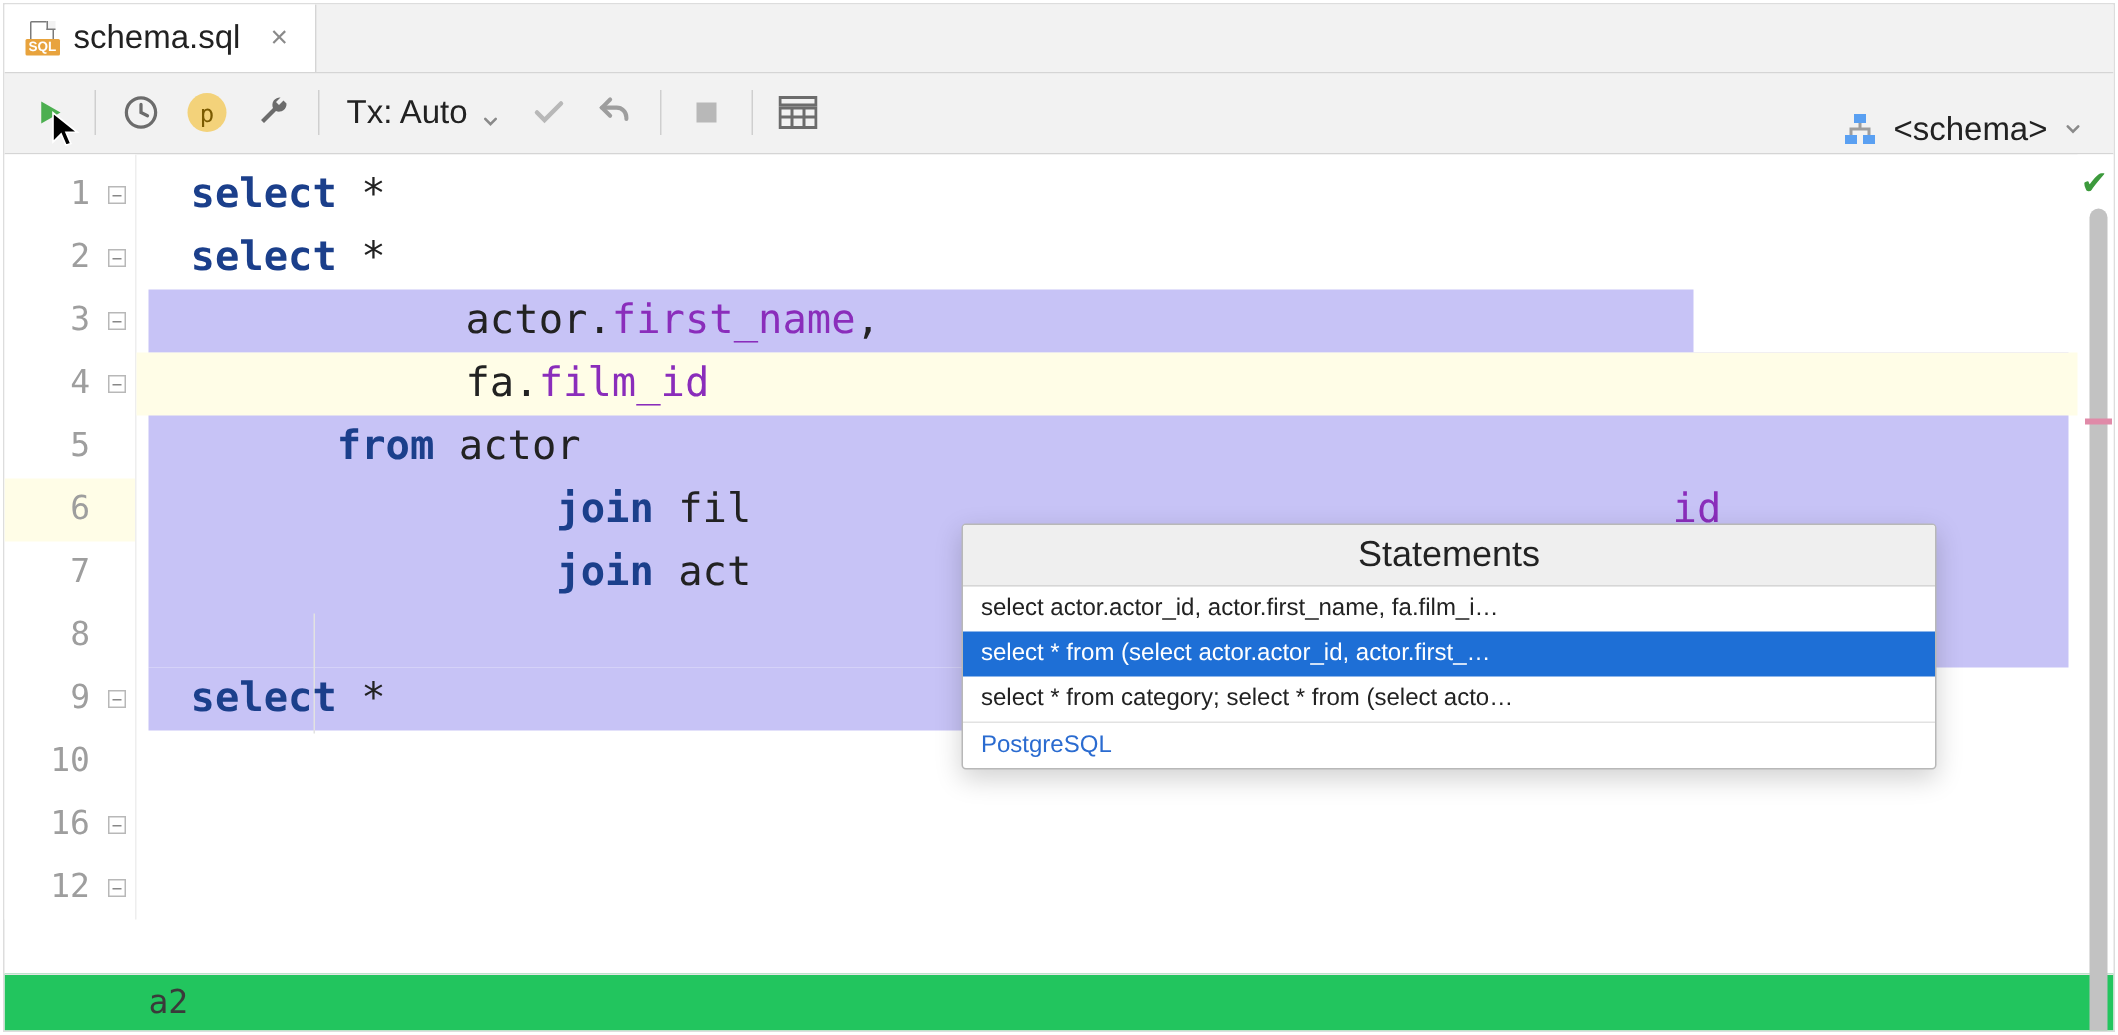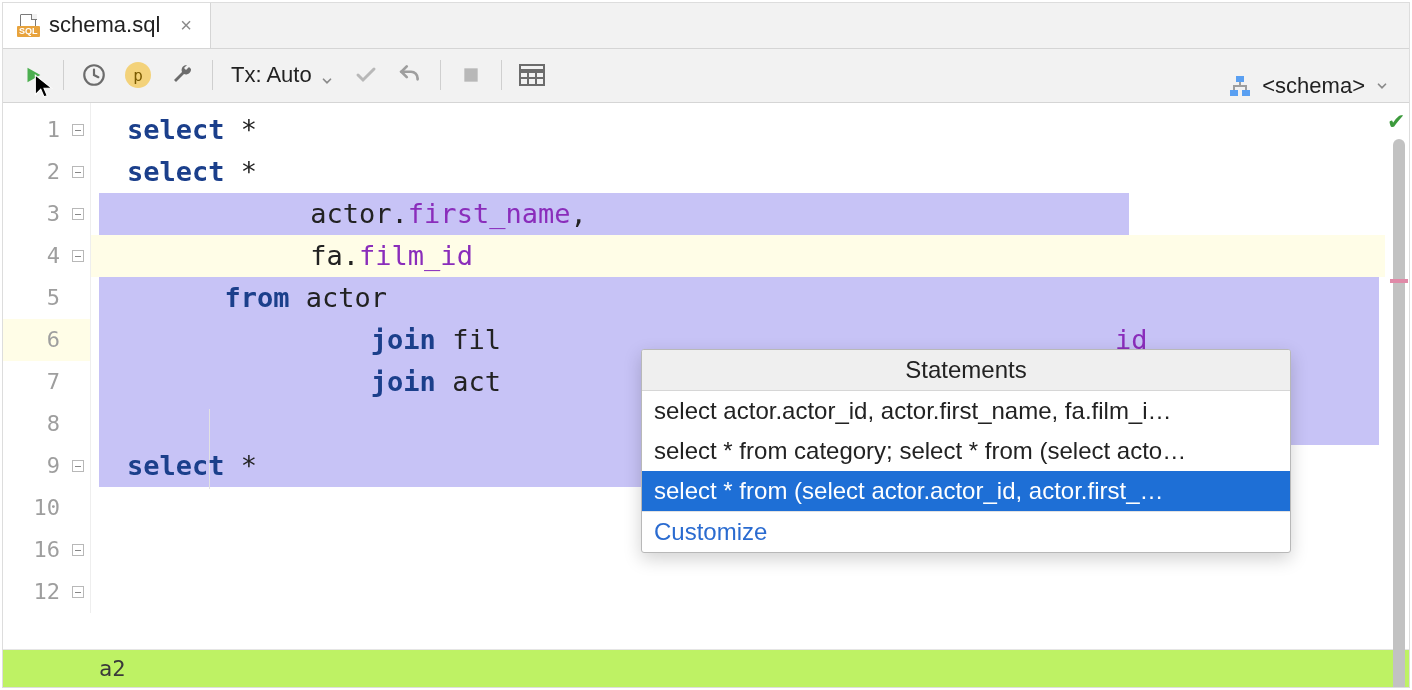--- a/index.html
+++ b/index.html
@@ -190,21 +190,21 @@
   }
   .errstripe {
     position:absolute;
     right:1px; top:176px;
     width:18px; height:4px;
     background:#e08aa8;
   }
   
   .crumbbar {
     height:40px;
-    background:#bef264;
+    background:#22c55e;
     border-top:1px solid #e5e5e5;
     display:flex; align-items:center;
     font-size:22px; color:#3a3a3a;
     padding-left: 96px;
     font-family: ui-monospace, Menlo, Consolas, monospace;
     margin-top: 36px;
   }
   .vguide {
      position:absolute; top:0; bottom:0; width:1px;
      background:#e2e2e2; z-index:0;
@@ -224,21 +224,21 @@
   }
   .popup-title {
     background:#efefef;
     border-bottom:1px solid #d6d6d6;
     text-align:center;
     font-size:24px;
     padding:6px 0;
     color:#222;
   }
   .popup-item {
-    font-size:24px;
+    font-size:16px;
     padding:6px 12px;
     color:#222;
     white-space:nowrap;
     overflow:hidden;
     text-overflow:ellipsis;
   }
   .popup-item.selected {
     background:#1e6fd6;
     color:#fff;
   }
@@ -376,23 +376,23 @@
       <div class="line current-bg"><span class="txt">             fa.</span><span class="id">film_id</span></div>
       <div class="line"><span class="txt">      </span><span class="kw">from</span><span class="txt"> actor</span></div>
       <div class="line"><span class="txt">               </span><span class="kw">join</span><span class="txt"> fil</span><span class="txt" style="position:absolute; left:1030px;"></span><span class="id" style="position:absolute; left:1024px;">id</span></div>
       <div class="line"><span class="txt">               </span><span class="kw">join</span><span class="txt"> act</span></div>
       <div class="line"><span class="txt"></span></div>
       <div class="line"><span class="kw">select</span><span class="txt"> *</span></div>
 
       <div class="popup">
         <div class="popup-title">Statements</div>
         <div class="popup-item">select actor.actor_id, actor.first_name, fa.film_i…</div>
+        <div class="popup-item selected">select * from (select actor.actor_id, actor.first_…</div>
         <div class="popup-item">select * from category; select * from (select acto…</div>
-        <div class="popup-item selected">select * from (select actor.actor_id, actor.first_…</div>
-        <div class="popup-item link">Customize</div>
+        <div class="popup-item link">PostgreSQL</div>
       </div>
     </div>
 
     <div class="editor-right">
       <span class="check">✔</span>
       <div class="scrollbar"></div>
       <div class="errstripe"></div>
     </div>
   </div>
 

